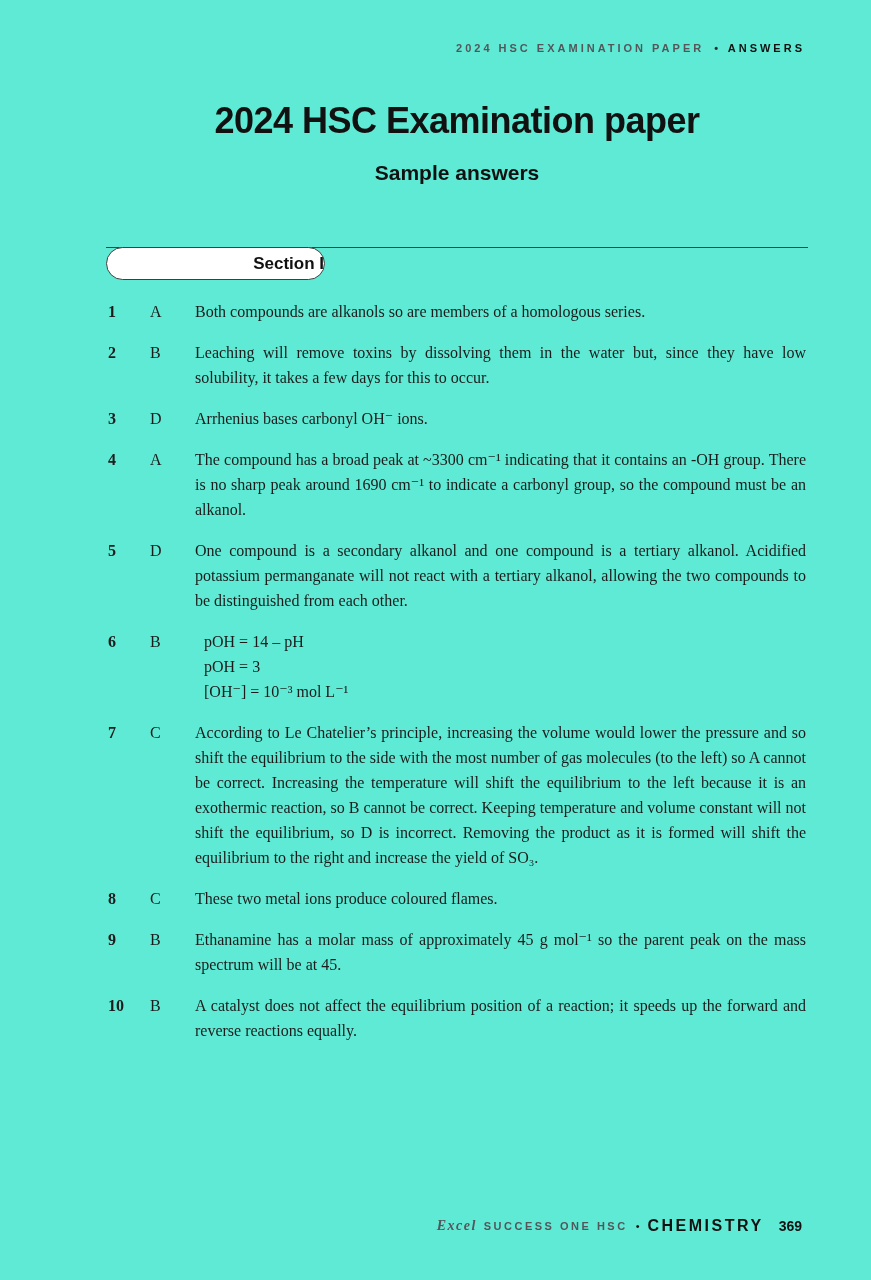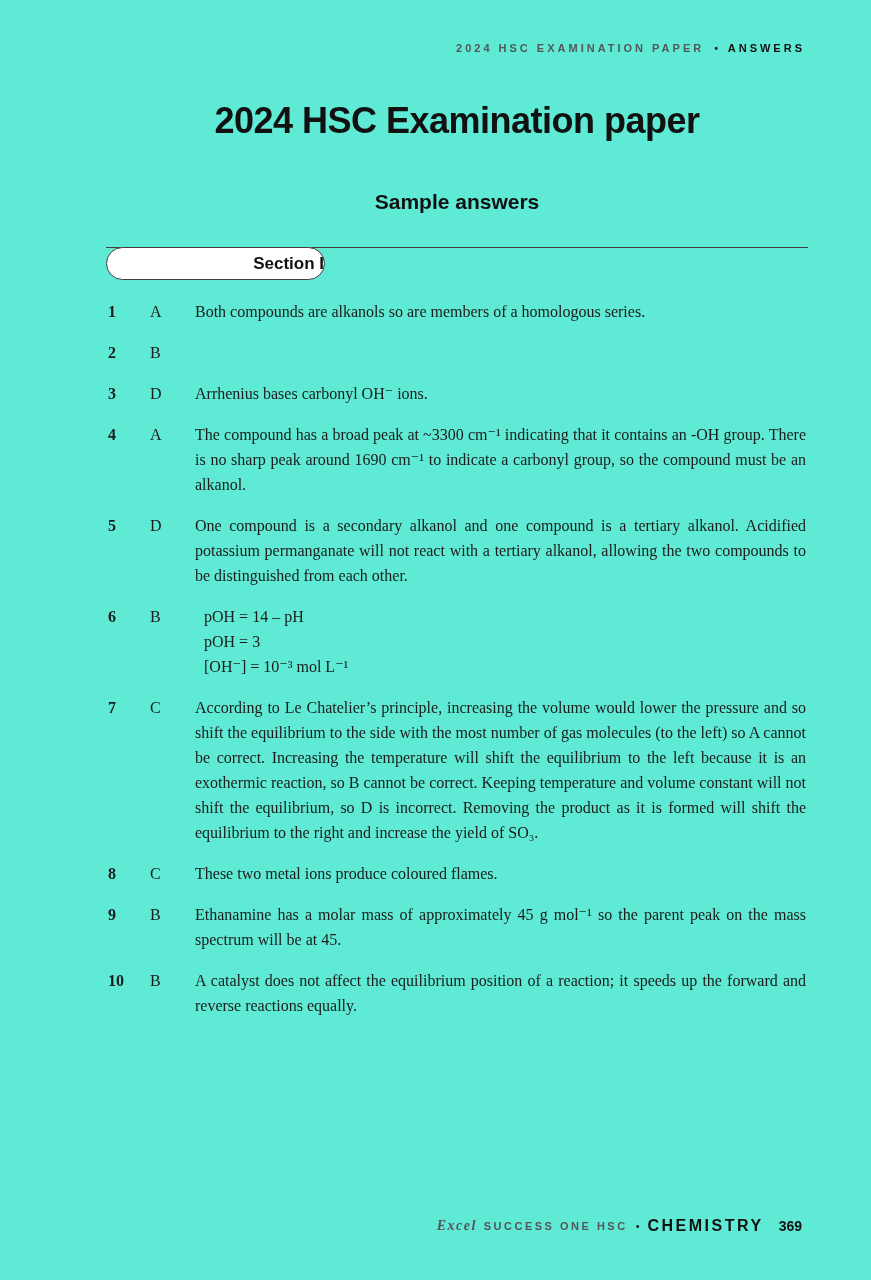--- a/index.html
+++ b/index.html
@@ -34,21 +34,21 @@
     width: 698px;
     text-align: center;
     font-family: "Liberation Sans", "DejaVu Sans", sans-serif;
     font-size: 36px;
     font-weight: 700;
     letter-spacing: -0.5px;
     color: #111111;
   }
   .doc-subtitle {
     position: absolute;
-    top: 190px;
+    top: 161px;
     left: 108px;
     width: 698px;
     text-align: center;
     font-family: "Liberation Sans", "DejaVu Sans", sans-serif;
     font-size: 21px;
     font-weight: 700;
     color: #111111;
   }
   .section-rule {
     position: absolute;
@@ -136,20 +136,21 @@
 
     <div class="answer-row">
       <div class="q-num">1</div>
       <div class="q-letter">A</div>
       <div class="q-text">Both compounds are alkanols so are members of a homologous series.</div>
     </div>
 
     <div class="answer-row">
       <div class="q-num">2</div>
       <div class="q-letter">B</div>
+      <div class="q-text">Leaching will remove toxins by dissolving them in the water but, since they have low solubility, it takes a few days for this to occur.</div>
     </div>
 
     <div class="answer-row">
       <div class="q-num">3</div>
       <div class="q-letter">D</div>
       <div class="q-text">Arrhenius bases carbonyl OH⁻ ions.</div>
     </div>
 
     <div class="answer-row">
       <div class="q-num">4</div>

